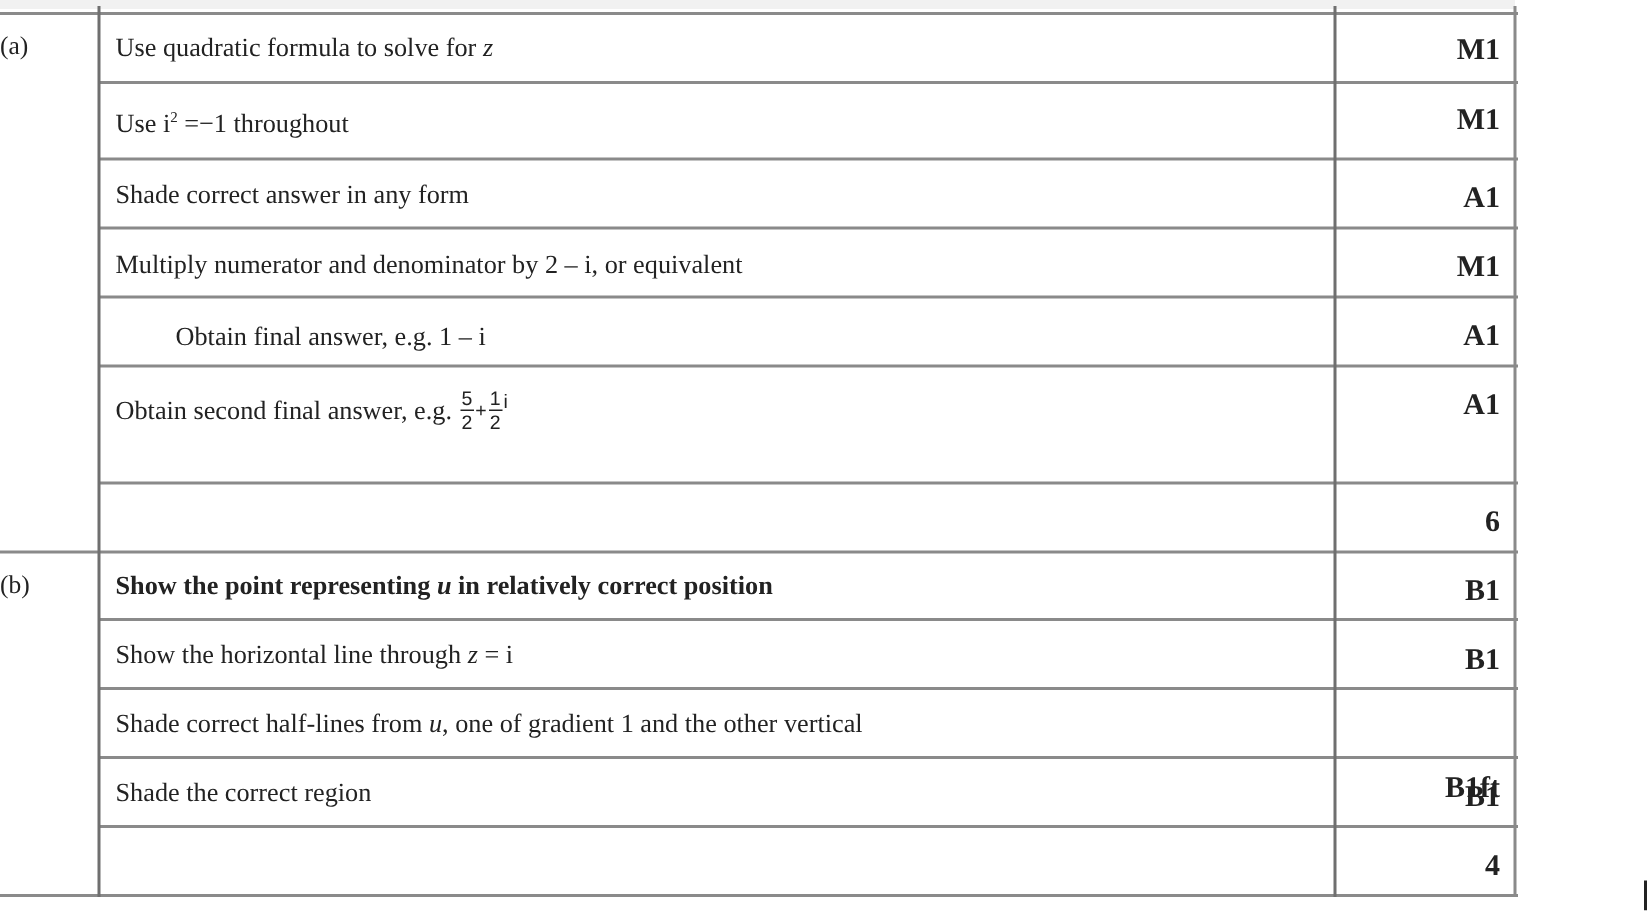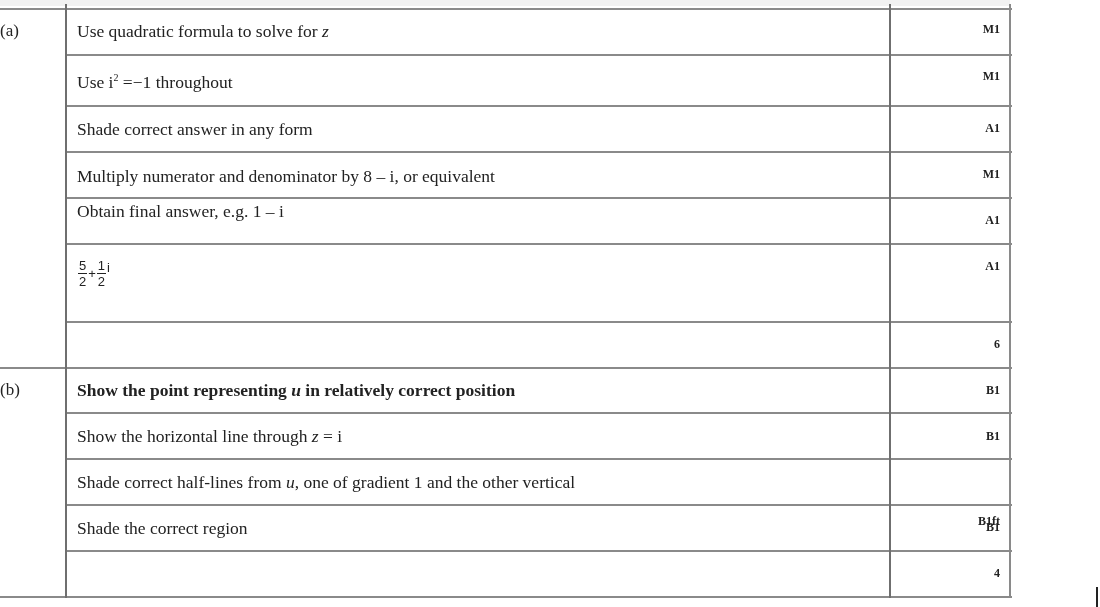--- a/index.html
+++ b/index.html
@@ -3,21 +3,21 @@
 <meta charset="utf-8">
 <style>
   html, body { margin:0; padding:0; background:#ffffff; }
   body { width:1100px; height:607px; position:relative; overflow:hidden;
          font-family:"Liberation Serif", "DejaVu Serif", serif; color:#222; }
   .top-fade { position:absolute; left:0; top:0; width:1010px; height:6px; background:#f1f1f1; }
   .hline { position:absolute; height:2px; background:#8a8a8a; }
   .vline { position:absolute; width:2px; background:#6f6f6f; }
   .part { position:absolute; left:0; font-size:17px; }
   .desc { position:absolute; left:77px; font-size:17.5px; white-space:nowrap; }
-  .mark { position:absolute; width:100px; left:900px; text-align:right; font-weight:bold; font-size:12px; }
+  .mark { position:absolute; width:100px; left:900px; text-align:right; font-weight:bold; font-size:20px; }
   .frac { display:inline-block; vertical-align:middle; text-align:center; font-family:"Liberation Sans", sans-serif; font-size:13px; line-height:15px; margin:0 1px; }
   .frac .num { display:block; border-bottom:1px solid #222; padding:0 1px; }
   .frac .den { display:block; padding:0 1px; }
   .op { font-family:"Liberation Sans", sans-serif; font-size:13px; }
   i.var { font-style:italic; }
   .cursor { position:absolute; left:1096px; top:587px; width:2px; height:20px; background:#222; }
 </style>
 </head>
 <body>
 
@@ -51,28 +51,28 @@
   <div class="mark" style="top:22px;">M1</div>
 
   <div class="desc" style="top:72px;">
     <span>Use i</span><sup style="font-size:10px;">2</sup><span> =−1 throughout</span>
   </div>
   <div class="mark" style="top:69px;">M1</div>
 
   <div class="desc" style="top:119px;">Shade correct answer in any form</div>
   <div class="mark" style="top:121px;">A1</div>
 
-  <div class="desc" style="top:166px;">Multiply numerator and denominator by 8 – i, or equivalent</div>
+  <div class="desc" style="top:166px;">Multiply numerator and denominator by 2 – i, or equivalent</div>
   <div class="mark" style="top:167px;">M1</div>
 
-  <div class="desc" style="top:201px;">Obtain final answer, e.g. 1 – i</div>
+  <div class="desc" style="top:214px;margin-left:40px;">Obtain final answer, e.g. 1 – i</div>
   <div class="mark" style="top:213px;">A1</div>
 
   <div class="desc" style="top:258px;">
-    <span class="frac"><span class="num">5</span><span class="den">2</span></span><span class="op" style="vertical-align:middle;">+</span><span class="frac"><span class="num">1</span><span class="den">2</span></span><span class="op" style="vertical-align:middle;position:relative;top:-6px;">i</span>
+    <span style="vertical-align:middle;">Obtain second final answer, e.g. </span><span class="frac"><span class="num">5</span><span class="den">2</span></span><span class="op" style="vertical-align:middle;">+</span><span class="frac"><span class="num">1</span><span class="den">2</span></span><span class="op" style="vertical-align:middle;position:relative;top:-6px;">i</span>
   </div>
   <div class="mark" style="top:259px;">A1</div>
 
   <div class="mark" style="top:337px;">6</div>
 
   <div class="part" style="top:380px;">(b)</div>
 
   <div class="desc" style="top:380px;font-weight:bold;">
     <span>Show the point representing </span><i class="var">u</i><span> in relatively correct position</span>
   </div>

